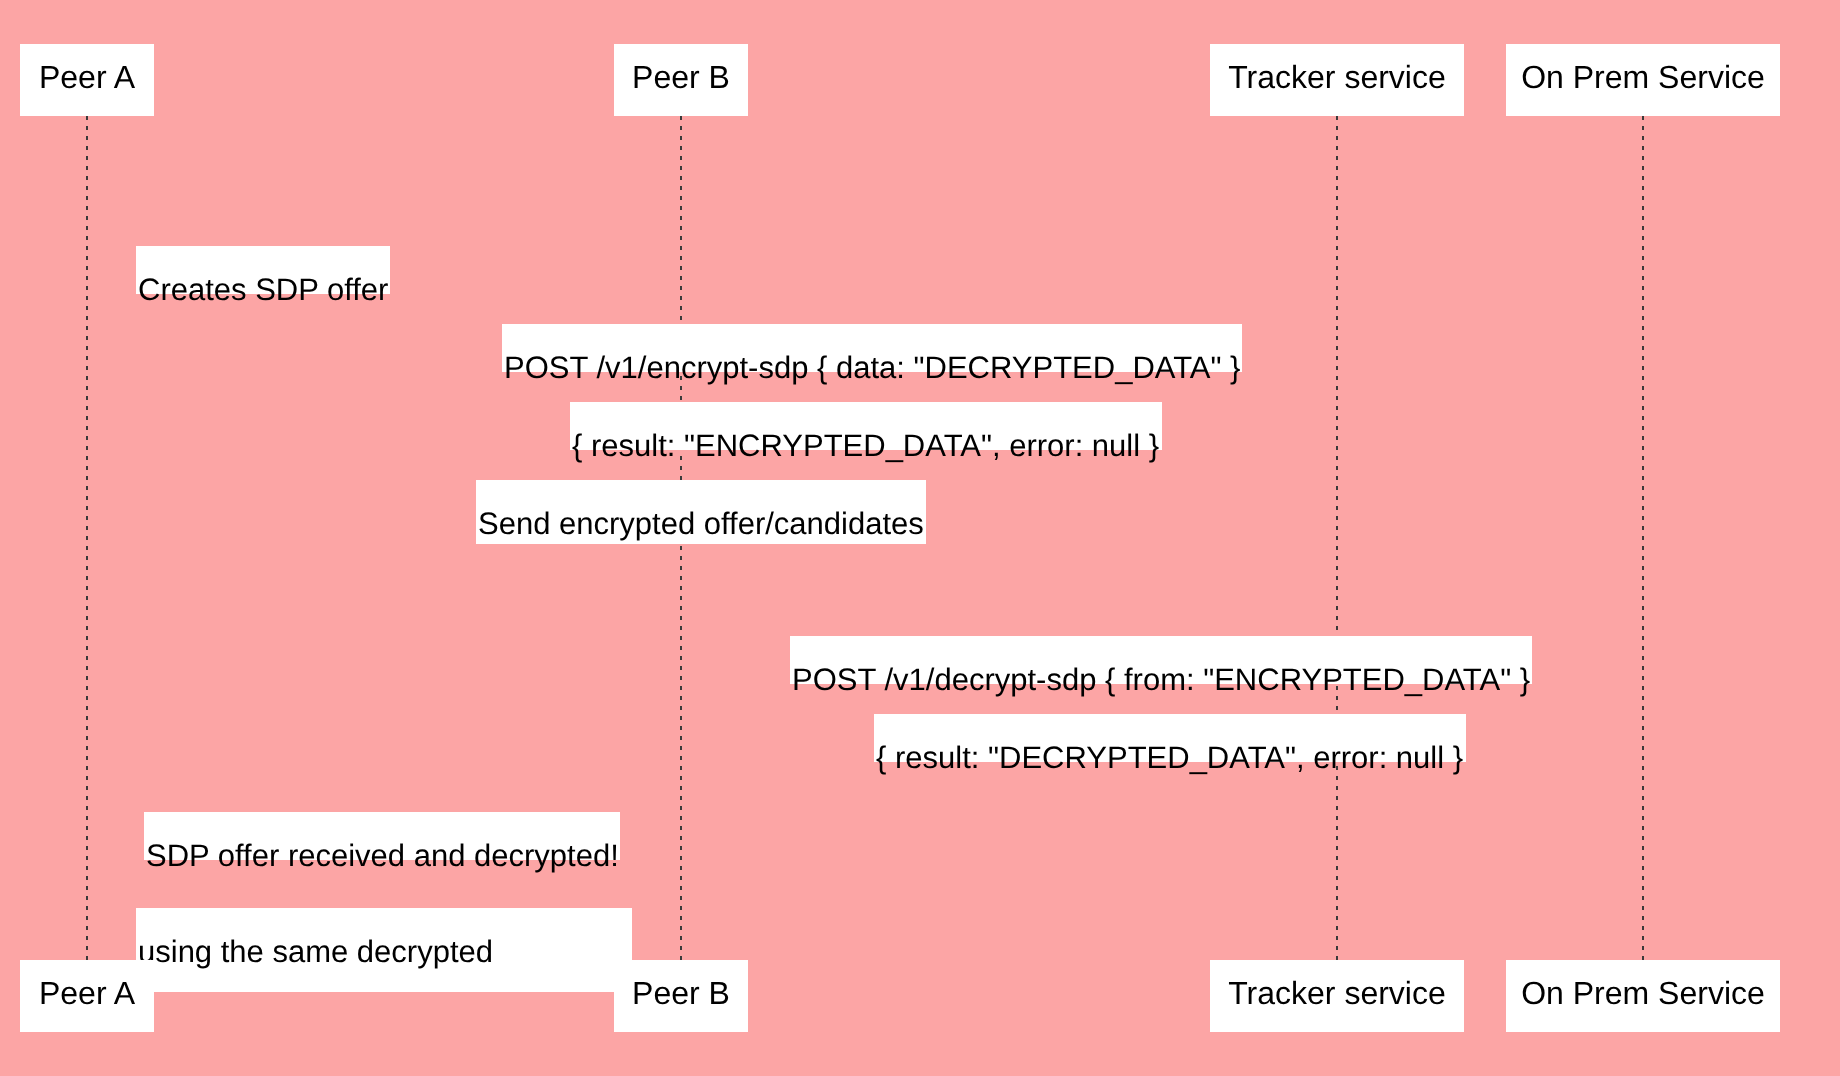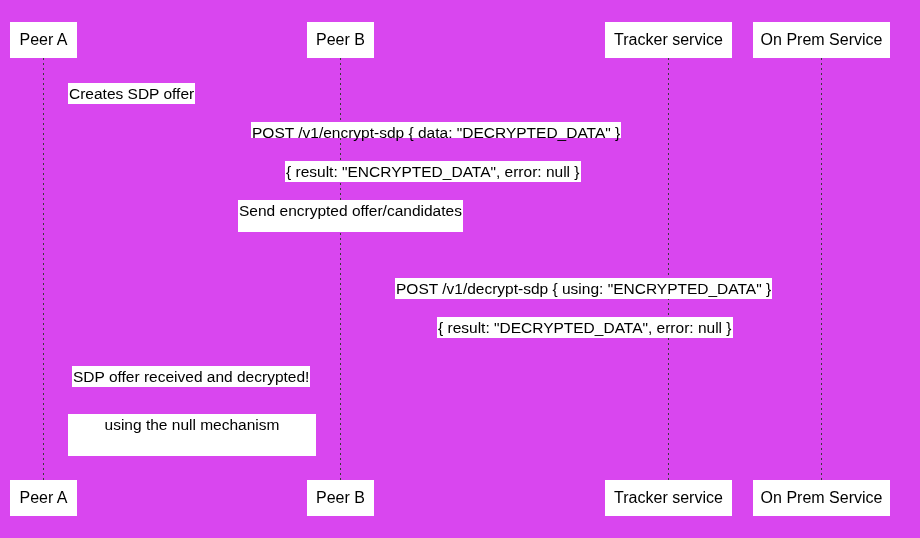--- a/index.html
+++ b/index.html
@@ -4,21 +4,21 @@
 <style>
   html, body {
     margin: 0;
     padding: 0;
     background: #000000;
   }
   #diagram {
     position: relative;
     width: 920px;
     height: 538px;
-    background: #d946ef;
+    background: #fca5a5;
     overflow: hidden;
     font-family: "Liberation Sans", sans-serif;
   }
   .lifeline {
     position: absolute;
     width: 1px;
     top: 58px;
     bottom: 58px;
     background: repeating-linear-gradient(
       to bottom,
@@ -42,23 +42,24 @@
     white-space: nowrap;
     letter-spacing: 0px;
   }
   .msg-label {
     position: absolute;
     background: #ffffff;
     color: #000000;
     font-size: 15.5px;
     line-height: 21px;
     white-space: nowrap;
-    text-align: center;
-    padding: 0 1px;
+    text-align: left;
+    padding: 12px 1px;
     box-sizing: border-box;
+    margin-top: 40px;
   }
   .msg-label.two-line {
     white-space: normal;
     line-height: 21px;
   }
 </style>
 </head>
 <body>
 
 <div id="diagram">
@@ -75,28 +76,28 @@
 
   <div class="msg-label" style="left:68px; top:83px; height:21px;">Creates SDP offer</div>
 
   <div class="msg-label" style="left:251px; top:122px; height:16px;">POST /v1/encrypt-sdp { data: "DECRYPTED_DATA" }</div>
 
   <div class="msg-label" style="left:285px; top:161px; height:21px;">{ result: "ENCRYPTED_DATA", error: null }</div>
 
   <div class="msg-label" style="left:238px; top:200px; height:32px;">Send encrypted offer/candidates</div>
 
 
-  <div class="msg-label" style="left:395px; top:278px; height:21px;">POST /v1/decrypt-sdp { using: "ENCRYPTED_DATA" }</div>
+  <div class="msg-label" style="left:395px; top:278px; height:21px;">POST /v1/decrypt-sdp { from: "ENCRYPTED_DATA" }</div>
 
   <div class="msg-label" style="left:437px; top:317px; height:21px;">{ result: "DECRYPTED_DATA", error: null }</div>
 
   <div class="msg-label" style="left:72px; top:366px; height:21px;">SDP offer received and decrypted!</div>
 
   <div class="msg-label two-line" style="left:68px; top:414px; width:248px; height:42px;">
-    <div>using the null mechanism</div>
+    <div>using the same decrypted</div>
   </div>
 
   <div class="actor-box" style="left:10px; top:480px; width:67px; height:36px;">Peer A</div>
   <div class="actor-box" style="left:307px; top:480px; width:67px; height:36px;">Peer B</div>
   <div class="actor-box" style="left:605px; top:480px; width:127px; height:36px;">Tracker service</div>
   <div class="actor-box" style="left:753px; top:480px; width:137px; height:36px;">On Prem Service</div>
 
 </div>
 
 </body></html>

